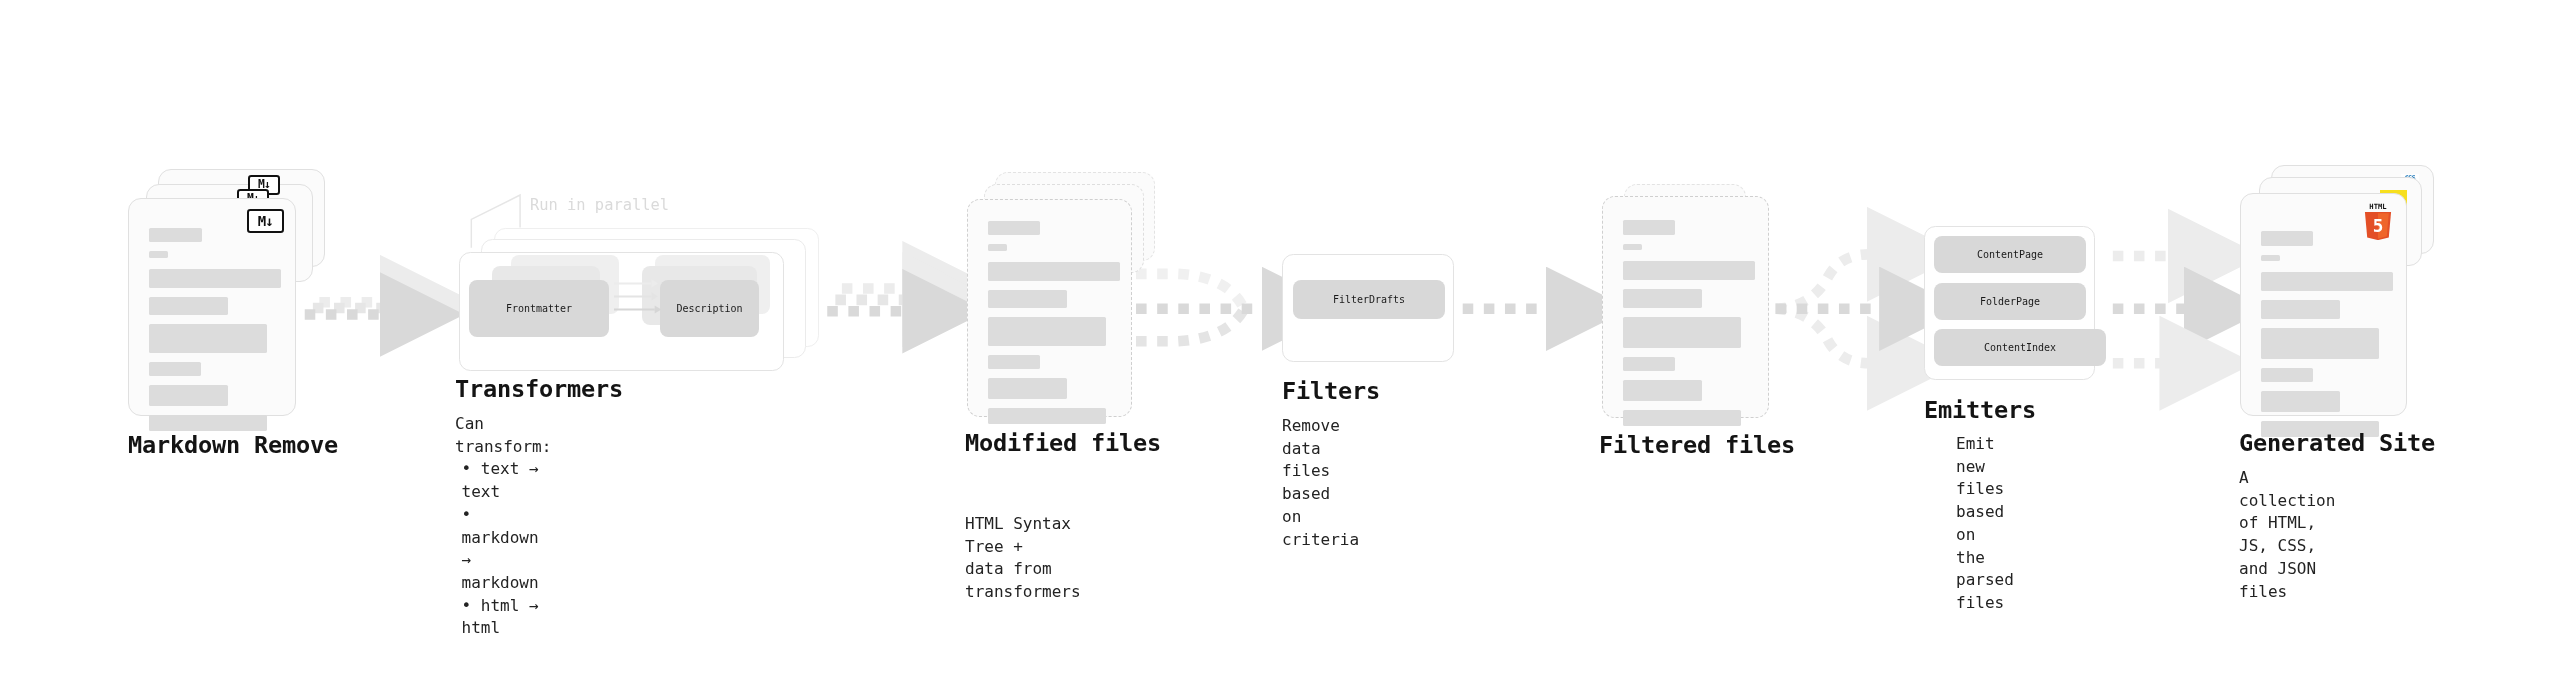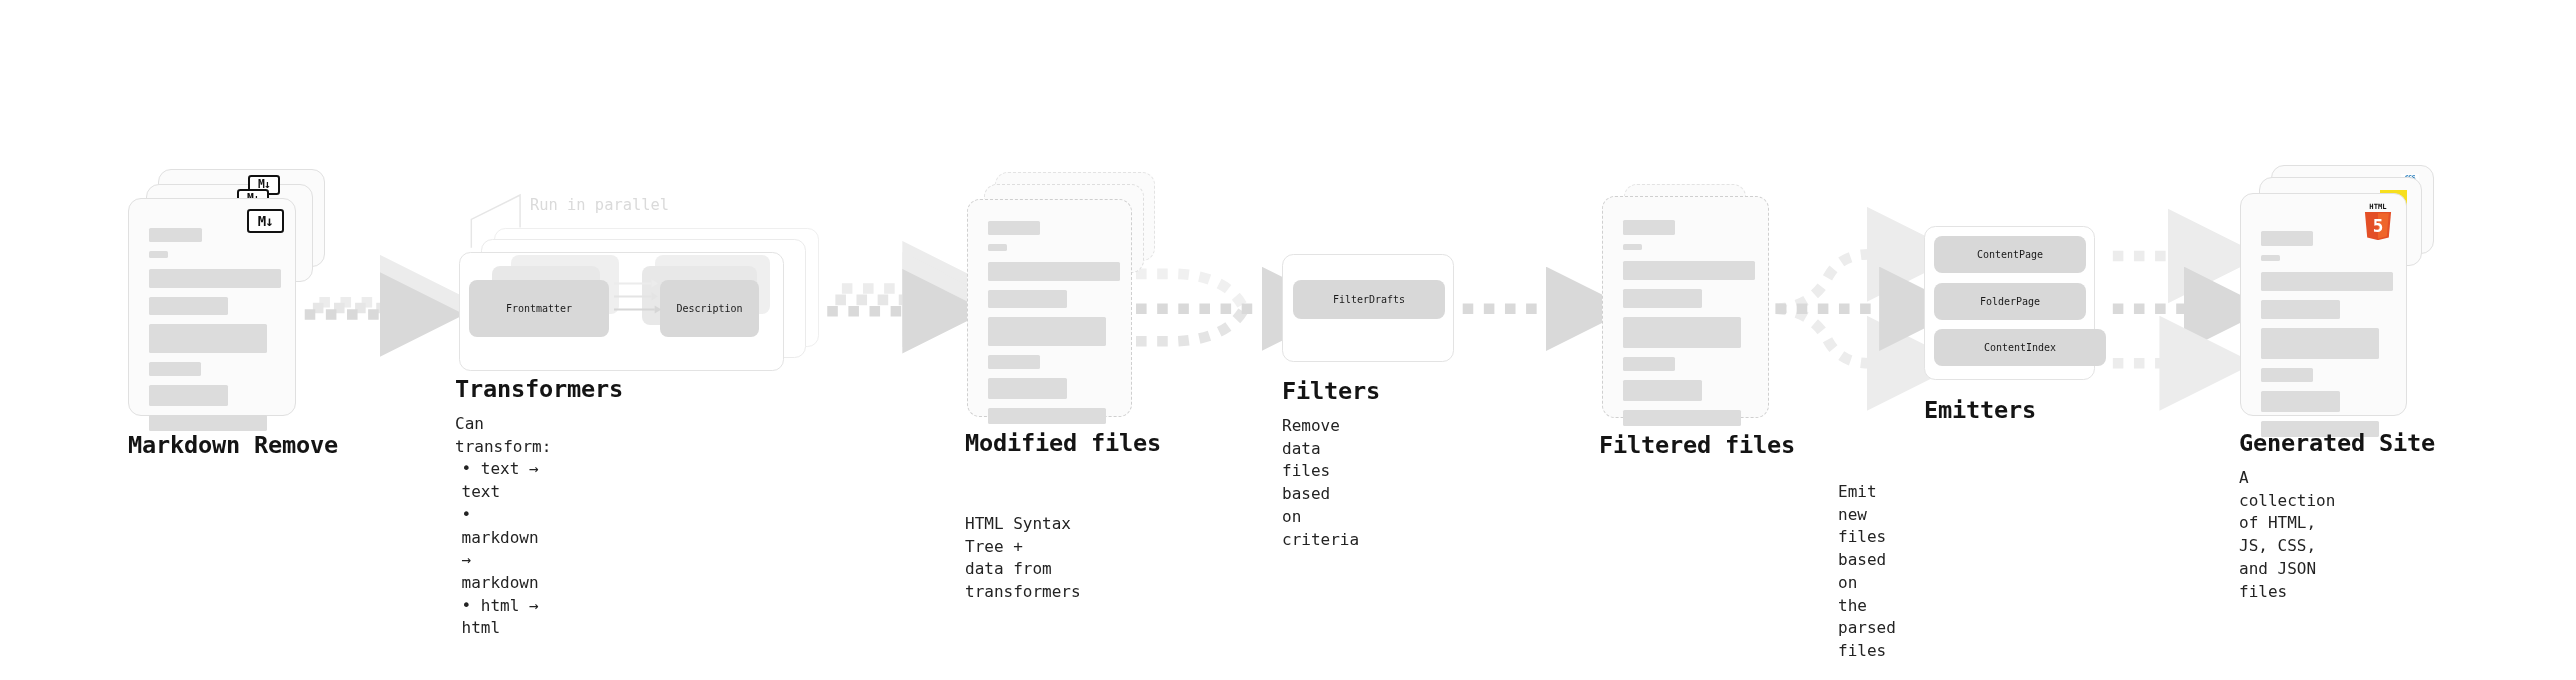--- a/index.html
+++ b/index.html
@@ -315,21 +315,21 @@
     <h2 class="stage-title" style="position:absolute; left:1599px; top:431px;">Filtered files</h2>
   </div>
 
   <div class="stage" style="left:0; top:0;">
     <div class="group-box" style="left:1924px; top:226px; width:171px; height:154px;"></div>
     <div class="chip" style="left:1934px; top:236px; width:152px; height:37px;">ContentPage</div>
     <div class="chip" style="left:1934px; top:283px; width:152px; height:37px;">FolderPage</div>
     <div class="chip" style="left:1934px; top:329px; width:172px; height:37px;">ContentIndex</div>
 
     <h2 class="stage-title" style="position:absolute; left:1924px; top:396px;">Emitters</h2>
-    <div class="stage-sub" style="position:absolute; left:1838px; top:433px;margin-top:48px;">Emit new files based on
+    <div class="stage-sub" style="position:absolute; left:1956px; top:433px;">Emit new files based on
 the parsed files</div>
   </div>
 
   <div class="stage" style="left:0; top:0;">
 
     <div class="doc" style="left:2271px; top:165px; width:163px; height:89px;">
       <div class="css-badge" style="right:14px; top:8.1px;">CSS</div>
     </div>
 
     <div class="doc" style="left:2259px; top:177px; width:163px; height:89px;">

